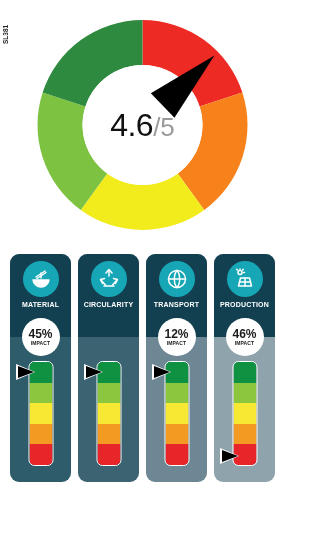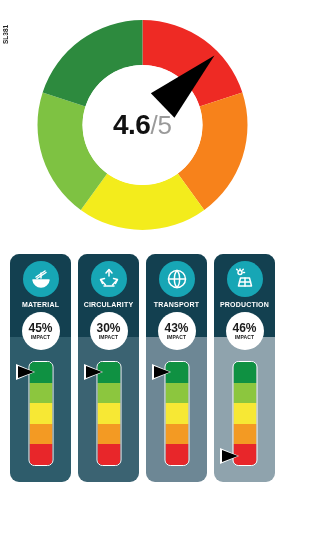--- a/index.html
+++ b/index.html
@@ -29,21 +29,21 @@
   }
   .donut-center{
     position:absolute;
     left:50%;top:50%;
     transform:translate(-50%,-50%);
     text-align:center;
     white-space:nowrap;
     pointer-events:none;
   }
   .score-main{
-    font-size:28px;font-weight:bold;color:#111;
+    font-size:32px;font-weight:normal;color:#111;
     letter-spacing:-.5px;
   }
   .score-denom{
     font-size:26px;font-weight:normal;color:#9a9a9a;
   }
 
   
   .cards{
     position:absolute;left:0;top:254px;
     width:285px;height:232px;
@@ -75,21 +75,21 @@
     background:#17a6b5;
     display:flex;align-items:center;justify-content:center;
   }
   .card-title{
     position:absolute;left:0;top:47px;width:100%;
     text-align:center;
     font-size:7px;font-weight:bold;color:#ffffff;
     letter-spacing:.2px;
   }
   .badge{
-    position:absolute;left:50%;top:58px;
+    position:absolute;left:50%;top:64px;
     transform:translateX(-50%);
     width:38px;height:38px;border-radius:50%;
     background:#ffffff;
     display:flex;flex-direction:column;
     align-items:center;justify-content:center;
     line-height:1;
   }
   .badge-pct{font-size:12px;font-weight:bold;color:#1b1b1b;}
   .badge-label{font-size:5px;font-weight:bold;color:#1b1b1b;margin-top:1px;letter-spacing:.1px;}
 
@@ -198,24 +198,20 @@
               <path d="M9 6 L12 2.5 L15 6"></path>
               <path d="M12 3 L12 9"></path>
               <path d="M5.5 16.5 L3.5 12.5 L7.5 11.5"></path>
               <path d="M4 13 L8.5 18"></path>
               <path d="M18.5 16.5 L20.5 12.5 L16.5 11.5"></path>
               <path d="M20 13 L15.5 18"></path>
               <path d="M7 19 L17 19"></path>
             </svg>
           </div>
           <div class="card-title">CIRCULARITY</div>
-          <div class="badge">
-            <div class="badge-pct">30%</div>
-            <div class="badge-label">IMPACT</div>
-          </div>
           <div class="gauge">
             <div class="gauge-seg" style="background: rgb(15, 145, 66);"></div>
             <div class="gauge-seg" style="background: rgb(140, 198, 62);"></div>
             <div class="gauge-seg" style="background: rgb(247, 232, 52);"></div>
             <div class="gauge-seg" style="background: rgb(243, 154, 35);"></div>
             <div class="gauge-seg" style="background: rgb(232, 38, 42);"></div>
           </div>
           <div class="gauge-arrow-outline" style="left: 6px; top: 109.5px;"></div>
           <div class="gauge-arrow" style="left: 8px; top: 111.5px;"></div>
         </div>
@@ -227,21 +223,21 @@
           <div class="card-icon" style="background: rgb(23, 166, 181);">
             <svg width="24" height="24" viewBox="0 0 24 24" fill="none" stroke="#ffffff" stroke-width="1.5" stroke-linecap="round" stroke-linejoin="round">
               <circle cx="12" cy="12" r="8.5"></circle>
               <path d="M12 3.5 C8.5 7 8.5 17 12 20.5"></path>
               <path d="M12 3.5 C15.5 7 15.5 17 12 20.5"></path>
               <path d="M3.5 12 L20.5 12"></path>
             </svg>
           </div>
           <div class="card-title">TRANSPORT</div>
           <div class="badge">
-            <div class="badge-pct">43%</div>
+            <div class="badge-pct">12%</div>
             <div class="badge-label">IMPACT</div>
           </div>
           <div class="gauge">
             <div class="gauge-seg" style="background: rgb(15, 145, 66);"></div>
             <div class="gauge-seg" style="background: rgb(140, 198, 62);"></div>
             <div class="gauge-seg" style="background: rgb(247, 232, 52);"></div>
             <div class="gauge-seg" style="background: rgb(243, 154, 35);"></div>
             <div class="gauge-seg" style="background: rgb(232, 38, 42);"></div>
           </div>
           <div class="gauge-arrow-outline" style="left: 6px; top: 109.5px;"></div>

